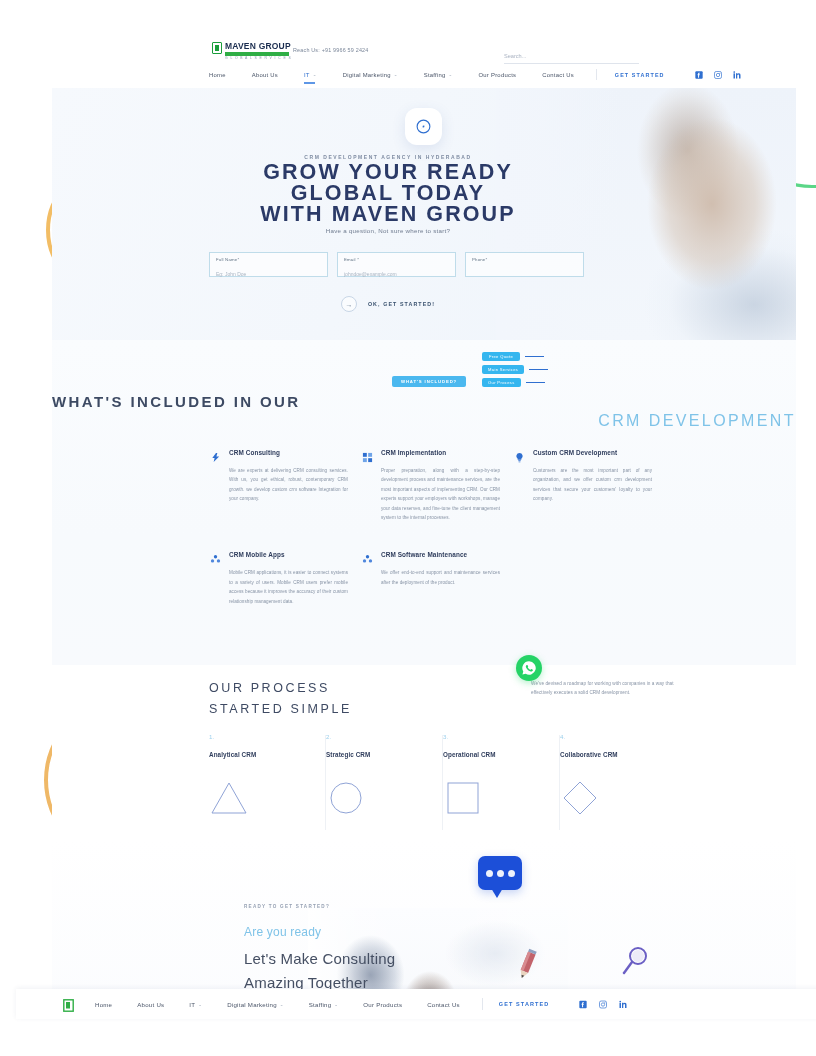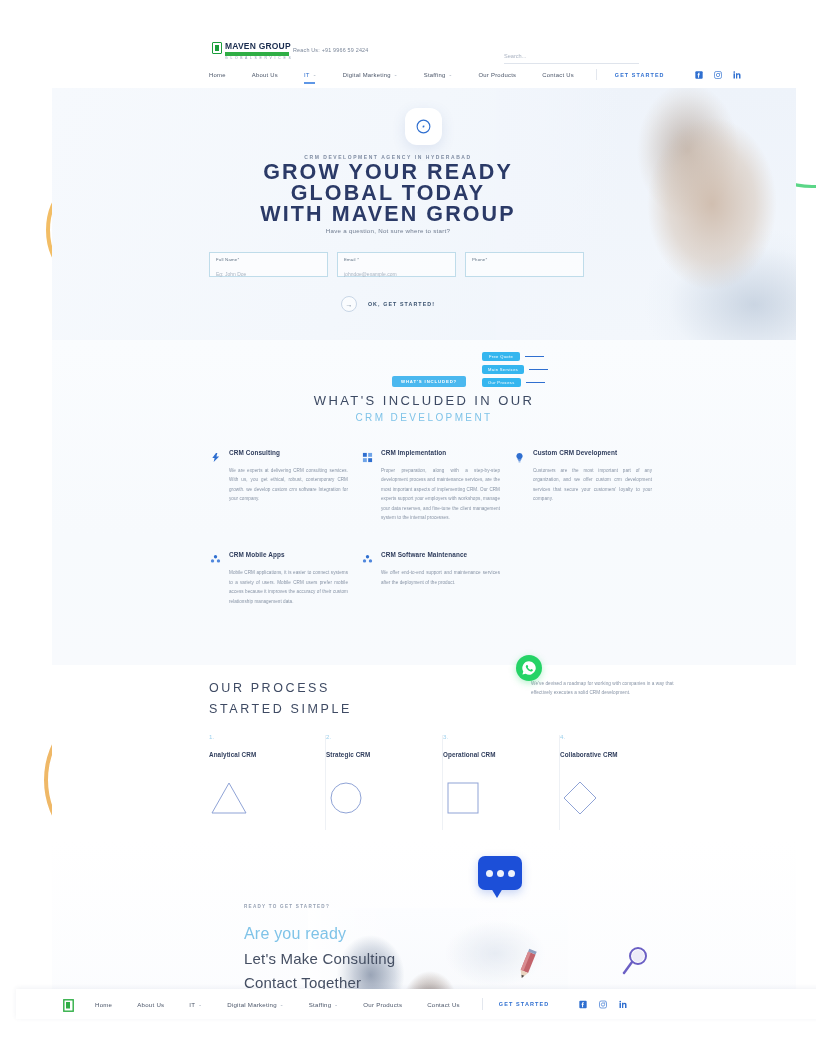--- a/index.html
+++ b/index.html
@@ -156,26 +156,26 @@
   .tag {
     background: #35b6ef; color: #fff; font-size: 4.1px; letter-spacing: .35px;
     padding: 2px 6px; border-radius: 2px; white-space: nowrap; text-align: center; min-width: 38px;
   }
   .tag-line { width: 19px; height: 1.4px; background: #2f6fd0; }
   .pill {
     position: absolute; left: 340px; top: 36px; background: #4bb8ef; color: #fff;
     font-size: 4.3px; letter-spacing: .85px; font-weight: 600; padding: 3px 9px; border-radius: 2px;
   }
   .sec-title {
-    position: absolute; left: 0; top: 53px; width: 744px; text-align: center;
-    font-size: 13px; letter-spacing: 2.4px; color: #3d4a63; font-weight: 400;
+    position: absolute; left: 0; top: 53px; width: 744px; text-align: left;
+    font-size: 15px; letter-spacing: 2.4px; color: #3d4a63; font-weight: 700;
   }
   .sec-title-2 {
-    position: absolute; left: 0; top: 72px; width: 744px; text-align: center;
-    font-size: 10px; letter-spacing: 2.4px; color: #7fc3e8; font-weight: 400;
+    position: absolute; left: 0; top: 72px; width: 744px; text-align: right;
+    font-size: 16px; letter-spacing: 2.4px; color: #7fc3e8; font-weight: 400;
   }
 
   .cards { position: absolute; left: 158px; top: 108px; width: 460px; }
   .card-row { display: flex; gap: 0; }
   .card { width: 152px; padding-right: 14px; position: relative; }
   .card-head { display: flex; align-items: flex-start; gap: 8px; }
   .card-icon { width: 11px; height: 11px; flex: none; margin-top: 1px; }
   .card-title { font-size: 6.4px; color: #2e3c5c; font-weight: 600; letter-spacing: .1px; padding-top: 1px; }
   .card-body {
     margin-top: 6px; margin-left: 19px; font-size: 4.6px; line-height: 9.4px;
@@ -233,21 +233,21 @@
   }
   .chat-bubble::after {
     content: ""; position: absolute; left: 13px; bottom: -8px;
     border-left: 6px solid transparent; border-right: 6px solid transparent; border-top: 10px solid #1c4fd8;
   }
   .chat-dot { width: 7px; height: 7px; border-radius: 50%; background: #eef2fb; }
   .pencil { position: absolute; left: 498px; top: 948px; width: 26px; height: 34px; z-index: 21; }
   .magnifier { position: absolute; left: 604px; top: 944px; width: 32px; height: 34px; z-index: 21; }
 
   .cta-kicker { position: absolute; left: 192px; top: 64px; font-size: 4.6px; letter-spacing: 1.25px; color: #96a1b3; font-weight: 600; }
-  .cta-l1 { position: absolute; left: 192px; top: 85px; font-size: 16px; color: #7fc3e8; letter-spacing: .2px; }
+  .cta-l1 { position: absolute; left: 192px; top: 85px; font-size: 12px; color: #7fc3e8; letter-spacing: .2px; }
   .cta-l2 { position: absolute; left: 192px; top: 110px; font-size: 15px; color: #454f63; letter-spacing: .2px; }
   .cta-l3 { position: absolute; left: 192px; top: 134px; font-size: 15px; color: #454f63; letter-spacing: .2px; }
 
   
   .stickybar {
     position: absolute; left: 0; bottom: 0; width: 816px; height: 30px; background: #fff;
     box-shadow: 0 -1px 5px rgba(40,60,100,.07); z-index: 50; display: flex; align-items: center;
   }
   .sticky-logo { margin-left: 47px; width: 11px; height: 13px; flex: none; position: relative; }
   .sticky-nav { display: flex; align-items: center; margin-left: 21px; }
@@ -516,21 +516,21 @@
     <svg width="16" height="16" viewBox="0 0 24 24">
       <path fill="#ffffff" d="M12 2A10 10 0 0 0 3.4 17.1L2.2 21.8l4.8-1.2A10 10 0 1 0 12 2zm5.3 14.1c-.2.6-1.2 1.2-1.7 1.2-.4 0-1 .1-3.1-.8-2.6-1.1-4.2-3.8-4.3-4-.1-.2-1-1.4-1-2.6s.6-1.8.9-2.1c.2-.2.5-.3.7-.3h.5c.2 0 .4 0 .6.4l.8 2c.1.2 0 .4-.1.5l-.3.4c-.1.1-.3.3-.1.6.2.3.7 1.2 1.5 1.9 1 .9 1.8 1.2 2.1 1.3.2.1.4.1.5-.1l.7-.8c.2-.2.4-.2.6-.1l1.9.9c.2.1.4.2.4.3.1.1.1.5-.1 1z"></path>
     </svg>
   </div>
 
   <div class="cta-sec">
     <div class="cta-photo"></div>
     <div class="cta-kicker">READY TO GET STARTED?</div>
     <div class="cta-l1">Are you ready</div>
     <div class="cta-l2">Let's Make Consulting</div>
-    <div class="cta-l3">Contact Together</div>
+    <div class="cta-l3">Amazing Together</div>
   </div>
 
   <div class="chat-bubble">
     <span class="chat-dot"></span>
     <span class="chat-dot"></span>
     <span class="chat-dot"></span>
   </div>
 
   <div class="pencil">
     <svg width="26" height="34" viewBox="0 0 26 34">

